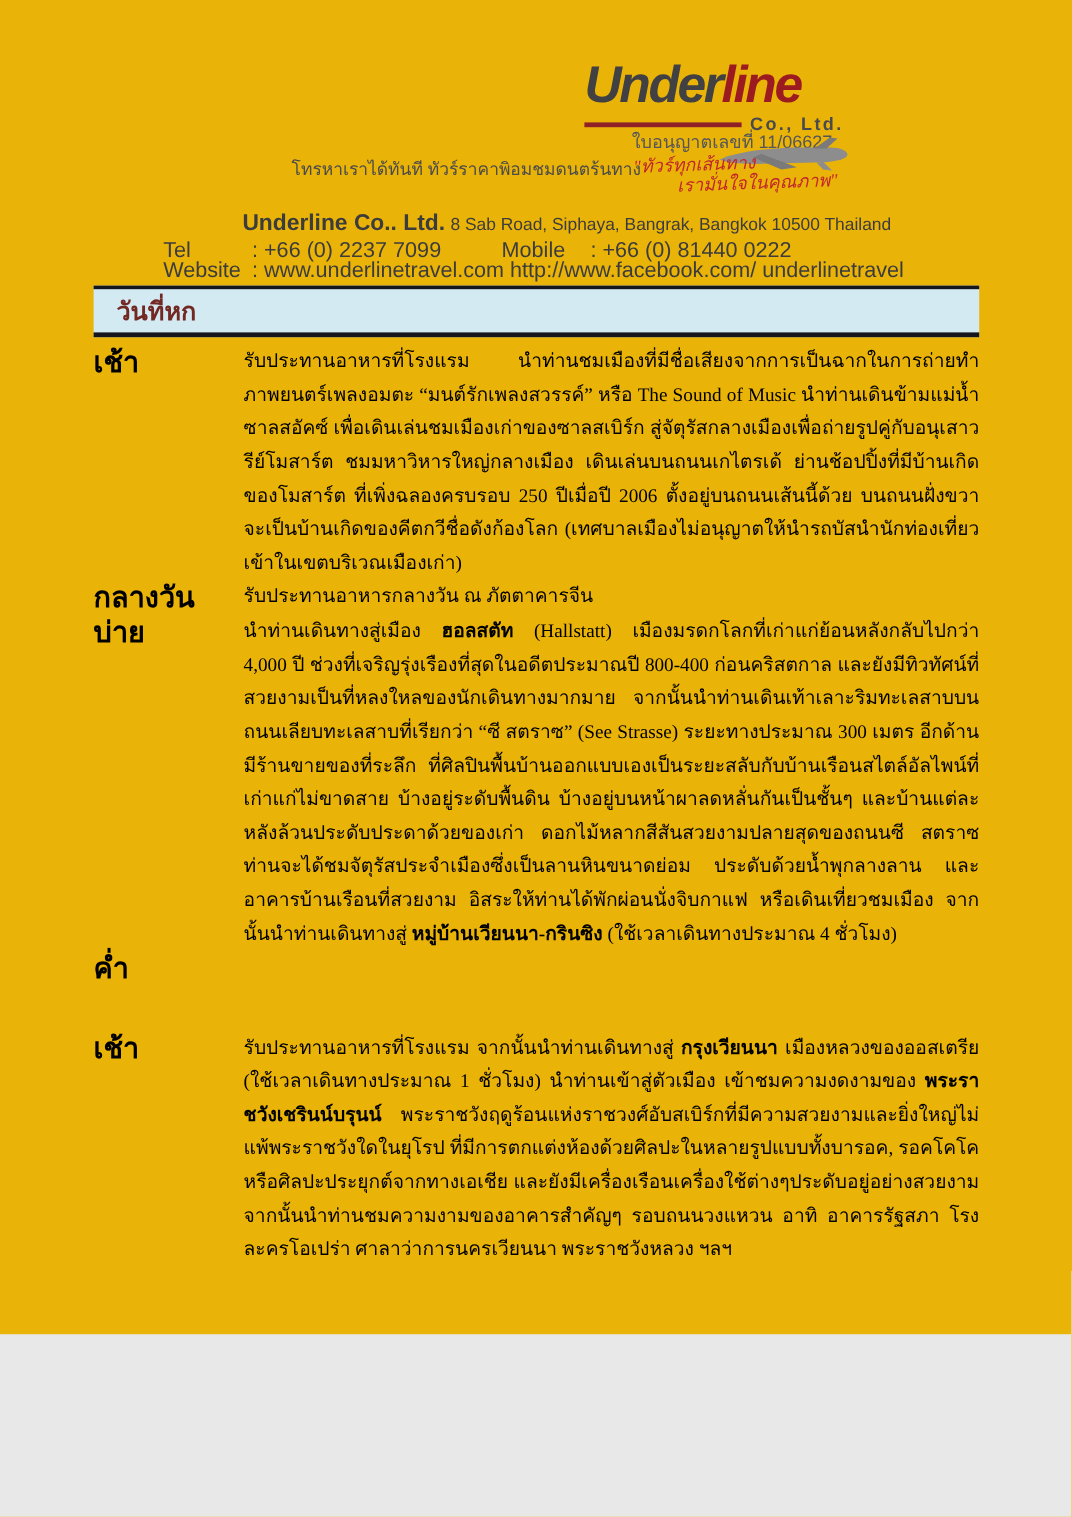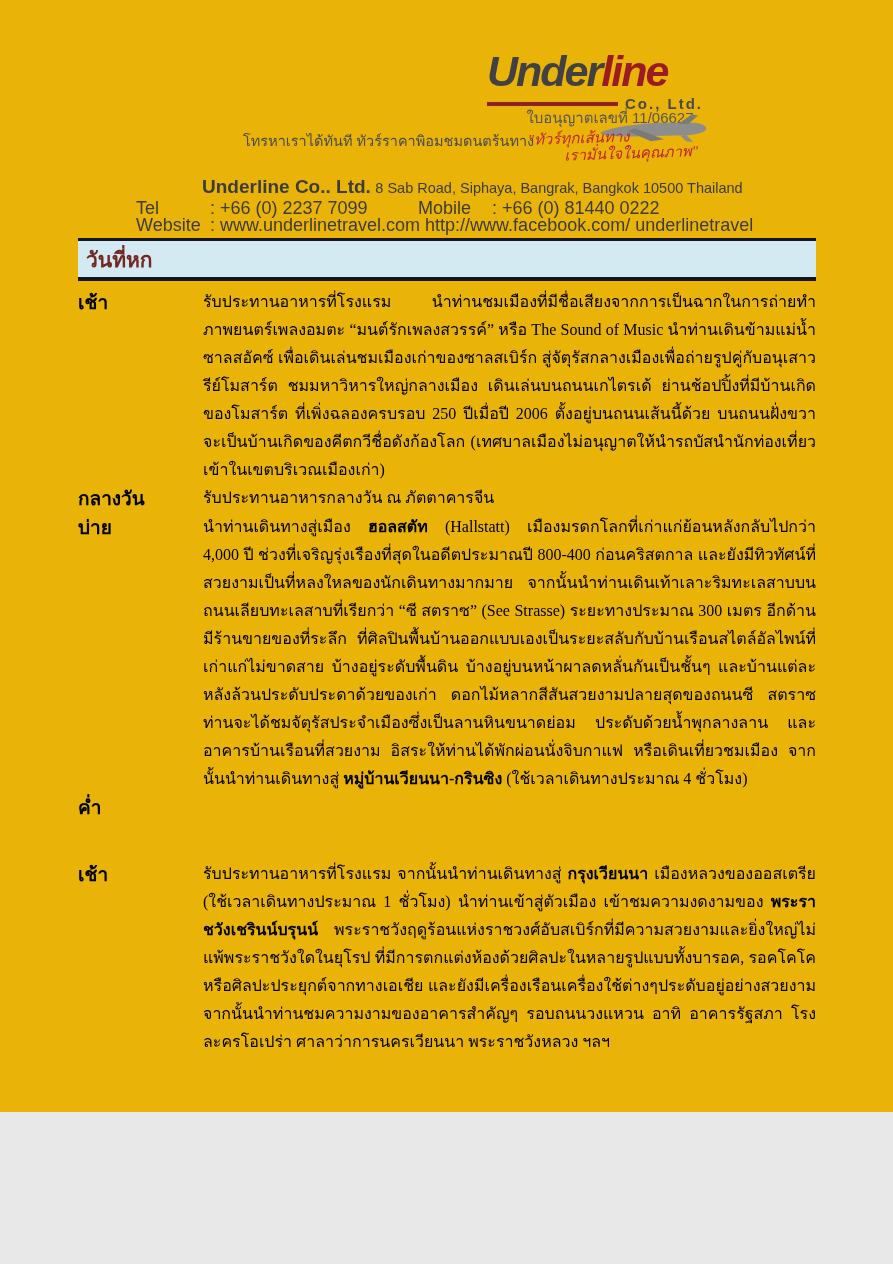--- a/index.html
+++ b/index.html
@@ -72,27 +72,27 @@
   .day-header{
     background:#d3eaf2;
     border-top:3px solid #15151d;
     border-bottom:4px solid #15151d;
     height:36px;
     display:flex;align-items:center;
   }
   .day-title,.day-route{
     font-weight:bold;font-size:21px;color:#722823;white-space:nowrap;
   }
-  .day-title{width:125px;padding-left:8px;flex-shrink:0;}
+  .day-title{width:125px;padding-left:19px;flex-shrink:0;}
   .day-section:nth-of-type(2) .day-route{margin-left:48px;}
   .day-body{padding-top:7px;}
   .row{display:flex;align-items:flex-start;}
   .row-label{
     width:125px;flex-shrink:0;
-    font-weight:bold;font-size:19px;line-height:28px;padding-top:1px;
+    font-weight:bold;font-size:24px;line-height:28px;padding-top:1px;
   }
   .row-content{width:613px;font-size:16px;line-height:28px;text-align:justify;}
   .row-content p{margin:0;}
   .seg-b{font-weight:bold;}
 </style>
 </head>
 <body>
 
 <div class="page">
 

